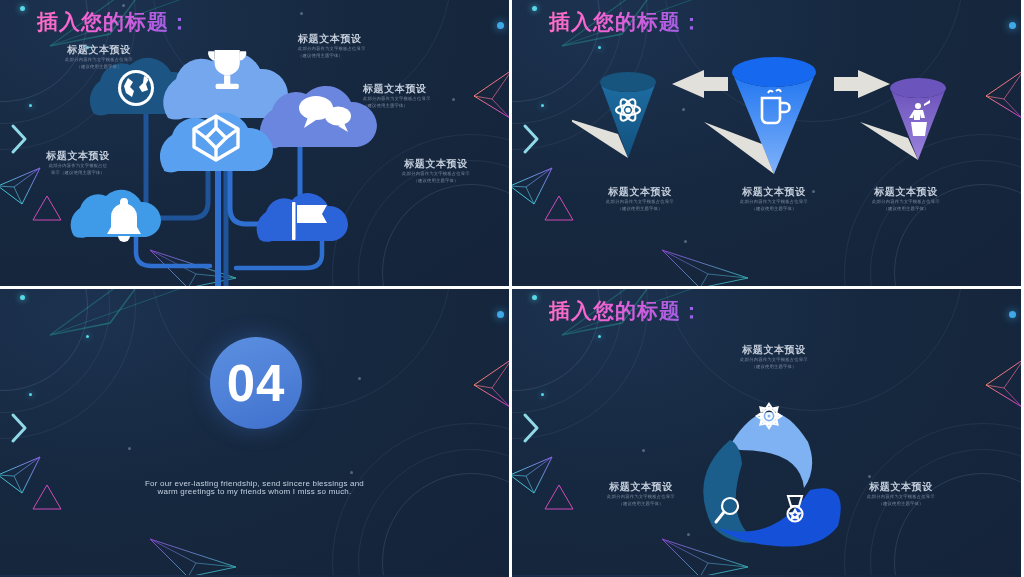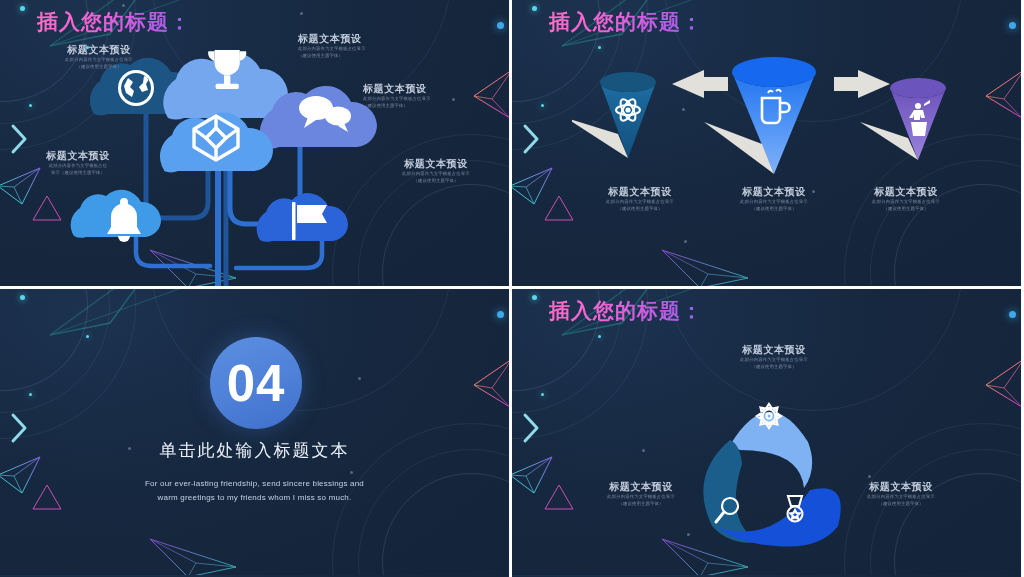--- a/index.html
+++ b/index.html
@@ -441,24 +441,23 @@
     </svg>
 
     <svg class="nav-chevron" viewBox="0 0 22 34">
       <path d="M5 4 L17 17 L5 30" fill="none" stroke="#8fd9e8" stroke-width="3" stroke-linecap="round" stroke-linejoin="round"></path>
     </svg>
 
     <div class="numcircle" style="left:210px;top:48px">
       <span>04</span>
     </div>
 
-    <div class="bigcn" style="left:0;top:150px">单击此处输入标题文本</div>
 
     <div class="bigen" style="left:0;top:188px">For our ever-lasting friendship, send sincere blessings and</div>
-    <div class="bigen" style="left:0;top:202px">warm greetings to my friends whom I miss so much.</div>
+    <div class="bigen" style="left:0;top:196px">warm greetings to my friends whom I miss so much.</div>
   </div>
 
   <div class="slide">
 
     <svg class="beam" style="left:-10px;top:-14px;width:230px;height:150px" viewBox="0 0 230 150">
       <defs>
           <linearGradient id="bm4" x1="0" y1="0" x2="1" y2="1">
         <stop offset="0" stop-color="#2de0c8" stop-opacity="0"></stop>
             <stop offset="1" stop-color="#2de0c8" stop-opacity=".8"></stop>
           </linearGradient>

